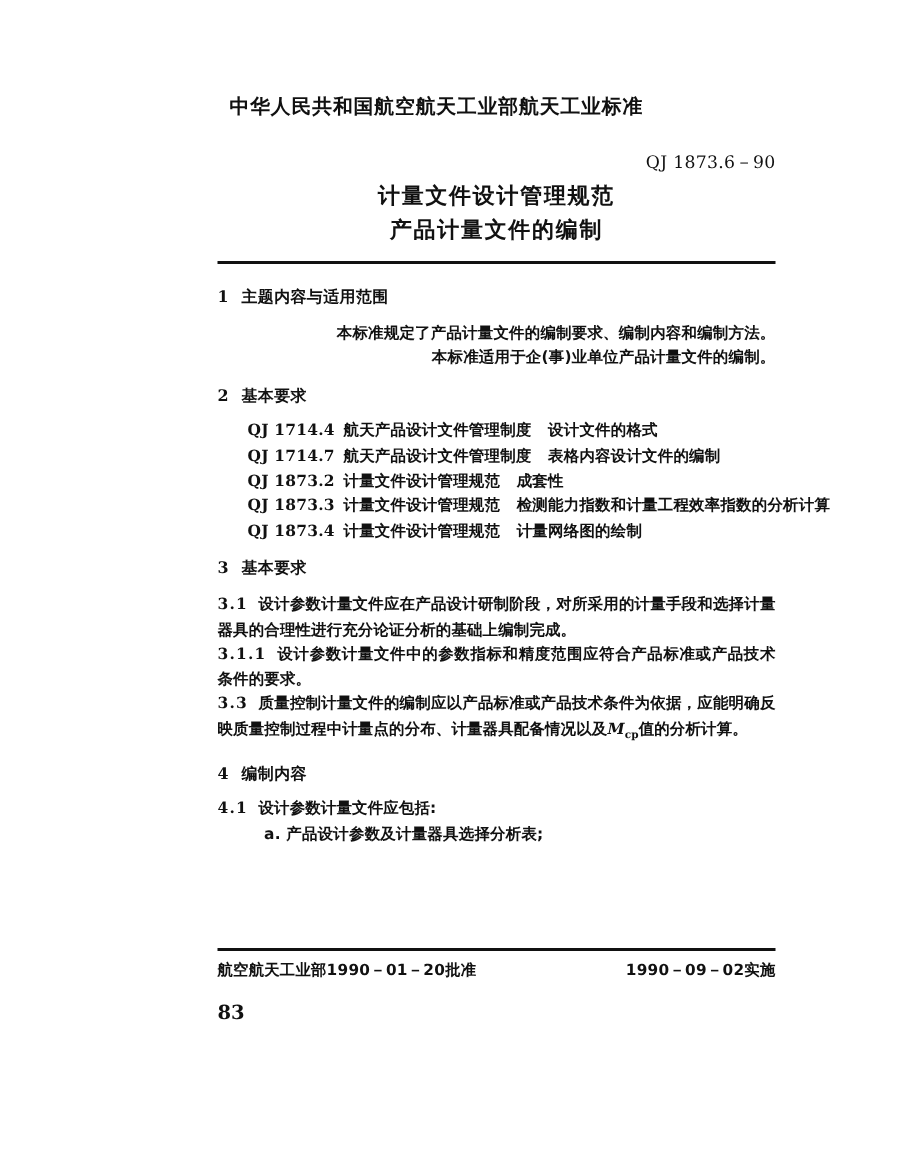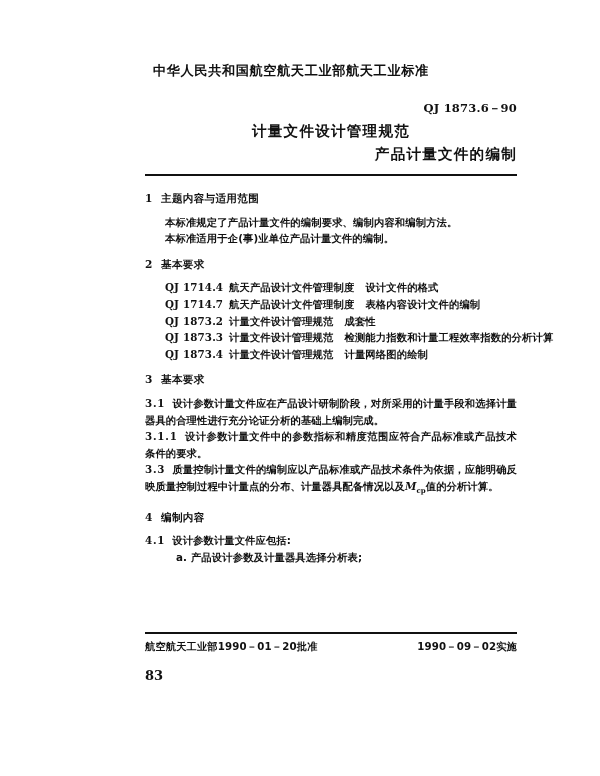--- a/index.html
+++ b/index.html
@@ -43,39 +43,39 @@
     letter-spacing: 0.6px;
     white-space: nowrap;
     color: #101010;
   }
 
   .std-number {
     position: absolute;
     right: 0px;
     top: 101px;
     font-size: 11.5px;
-    font-weight: bold;
+    font-weight: normal;
     letter-spacing: 0.2px;
     font-family: "DejaVu Serif", serif;
     white-space: nowrap;
     text-align: center;
   }
 
   .doc-title {
     position: absolute;
     left: 0;
     top: 119px;
     width: 372px;
     text-align: center;
     font-size: 14.6px;
     font-weight: bold;
     letter-spacing: 1.2px;
     line-height: 23px;
   }
-  .doc-title .line2 { display: block; text-align: right; }
+  .doc-title .line2 { display: block; }
 
   .rule {
     position: absolute;
     left: 112px;
     width: 372px;
     height: 2px;
     background: #111111;
   }
   .rule-top { top: 174px; }
 
@@ -103,20 +103,21 @@
     font-family: "DejaVu Serif", serif;
   }
 
   .para {
     margin: 0;
     text-indent: 0;
     letter-spacing: 0.15px;
   }
   .para.indent {
     padding-left: 20px;
+    text-align: right;
   }
   .para.indent2 {
     padding-left: 31px;
   }
 
   .block-gap { height: 9px; }
 
   
   .ref-row {
     padding-left: 20px;

